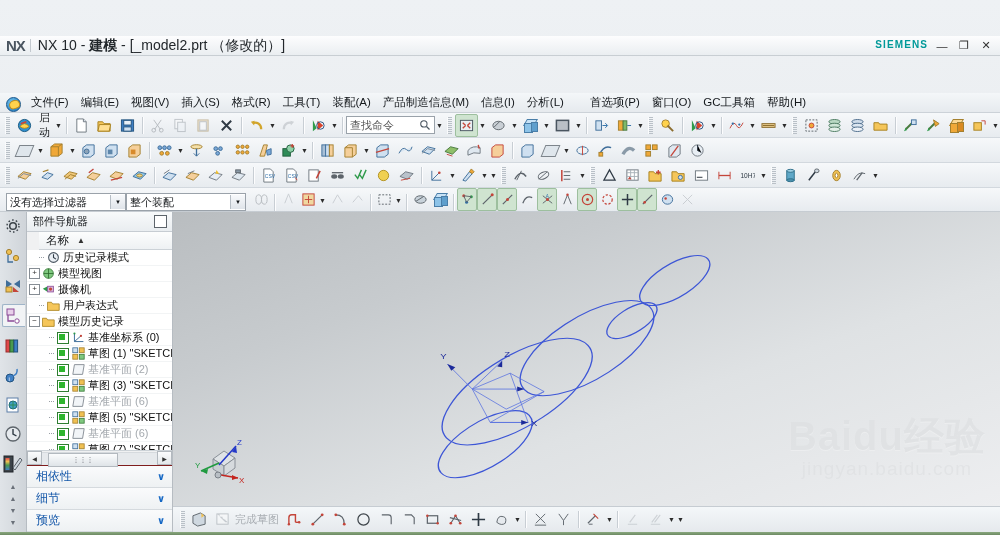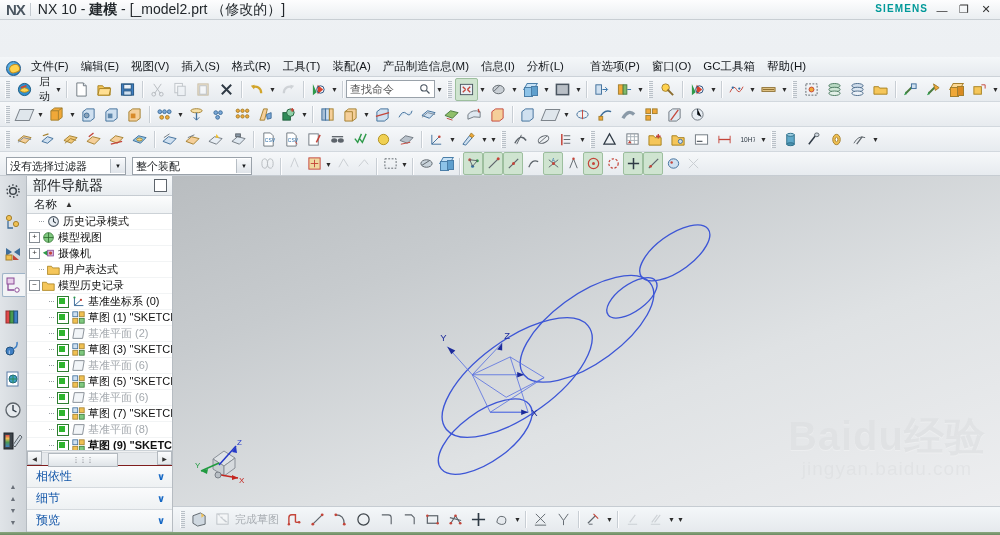--- a/index.html
+++ b/index.html
@@ -7,21 +7,21 @@
     width:1000px;height:535px;overflow:hidden;
     font-family:"Liberation Sans","DejaVu Sans",sans-serif;
     font-size:12px;color:#000;background:#e8eaec;
     -webkit-font-smoothing:none;
   }
   .app{width:1000px;height:535px;position:relative;display:flex;flex-direction:column;
        background:linear-gradient(#eef1f4,#e3e7ea);}
 
   
   .titlebar{height:19px;display:flex;align-items:center;
-     background:linear-gradient(#fdfdfe,#eaeef1);border-bottom:1px solid #c8ced3;position:relative;}
+     background:linear-gradient(#fdfdfe,#eaeef1);border-bottom:1px solid #c8ced3;position:relative;margin-top:36px;}
   .nx-logo{font-size:15px;font-weight:bold;color:#4a5560;letter-spacing:-1px;padding:0 5px 0 6px;
      font-family:"Liberation Sans",sans-serif;line-height:19px;}
   .title-sep{width:1px;height:13px;background:#c3c9cf;margin-right:7px;}
   .title-text{font-size:14px;color:#22272b;white-space:nowrap;}
   .title-text b{font-weight:bold;}
   .siemens{position:absolute;right:72px;top:3px;font-size:10px;font-weight:bold;color:#009999;letter-spacing:1.1px;}
   .wbtns{position:absolute;right:4px;top:0;height:19px;display:flex;align-items:center;gap:2px;}
   .wbtn{width:20px;height:16px;display:flex;align-items:center;justify-content:center;
      font-size:11px;color:#333;}
 
@@ -78,25 +78,25 @@
   .resbar{width:26px;background:linear-gradient(to right,#e0e4e8,#cfd4d9);
      border-right:1px solid #b6bcc2;display:flex;flex-direction:column;align-items:center;
      padding-top:4px;gap:9px;flex:none;position:relative;}
   .resicon{width:22px;height:22px;display:flex;align-items:center;justify-content:center;position:relative;}
   .resicon.sel{background:#f1f3f5;border:1px solid #9fb4c8;border-right:none;border-radius:2px 0 0 2px;}
 
   
   .navpanel{width:145px;background:#f0f1f2;border-right:1px solid #b6bcc2;
      display:flex;flex-direction:column;flex:none;}
   .navhdr{height:19px;display:flex;align-items:center;justify-content:space-between;
-     padding:0 5px 0 6px;font-size:14px;color:#16191c;
+     padding:0 5px 0 6px;font-size:11px;color:#16191c;
      background:linear-gradient(#f8fafb,#e9edf0);border-bottom:1px solid #c6ccd2;}
   .navhdr .pin{width:11px;height:11px;border:1px solid #5d646b;background:#fff;}
   .colhdr{height:17px;display:flex;align-items:center;padding-left:7px;font-size:11.5px;
-     background:linear-gradient(#fcfdfd,#eef1f3);border-bottom:1px solid #ccd2d7;color:#16191c;}
+     background:linear-gradient(#fcfdfd,#eef1f3);border-bottom:1px solid #ccd2d7;color:#16191c;margin-left:12px;}
   .colhdr .sortarrow{margin-left:8px;font-size:8px;color:#333;}
   .tree{flex:1;background:#fff;overflow:hidden;position:relative;}
   .trow{height:15px;display:flex;align-items:center;font-size:11px;white-space:nowrap;
      border-bottom:1px solid #f2f4f5;padding-left:2px;}
   .tindent{width:10px;height:15px;flex:none;position:relative;}
   .tdash{width:8px;height:15px;flex:none;position:relative;}
   .tdash:before{content:"";position:absolute;left:0;top:7px;width:6px;height:1px;
      background-image:repeating-linear-gradient(to right,#9aa0a6 0 1px,transparent 1px 2px);}
   .expander{width:9px;height:9px;border:1px solid #868d94;background:#fff;font-size:8px;
      line-height:7px;text-align:center;color:#333;flex:none;margin-right:2px;}
@@ -805,21 +805,21 @@
         </svg>
     </div>
     <div class="caret">▼</div>
   </div>
 
   <div class="filterbar">
     <div class="combo" style="width:115px;margin-left:4px">
       <span>没有选择过滤器</span>
       <span class="cbtn">▼</span>
     </div>
-    <div class="combo" style="width:115px;margin-left:6px">
+    <div class="combo" style="width:115px;">
       <span>整个装配</span>
       <span class="cbtn">▼</span>
     </div>
     <div class="ti dis small" style="margin-left:5px">
       <svg class="ic" viewBox="0 0 16 16">
           <ellipse cx="5" cy="8" rx="3" ry="5" fill="none" stroke="#5d646b"></ellipse>
           <ellipse cx="11" cy="8" rx="3" ry="5" fill="none" stroke="#5d646b"></ellipse>
         </svg>
     </div>
     <div class="tbsep"></div>

